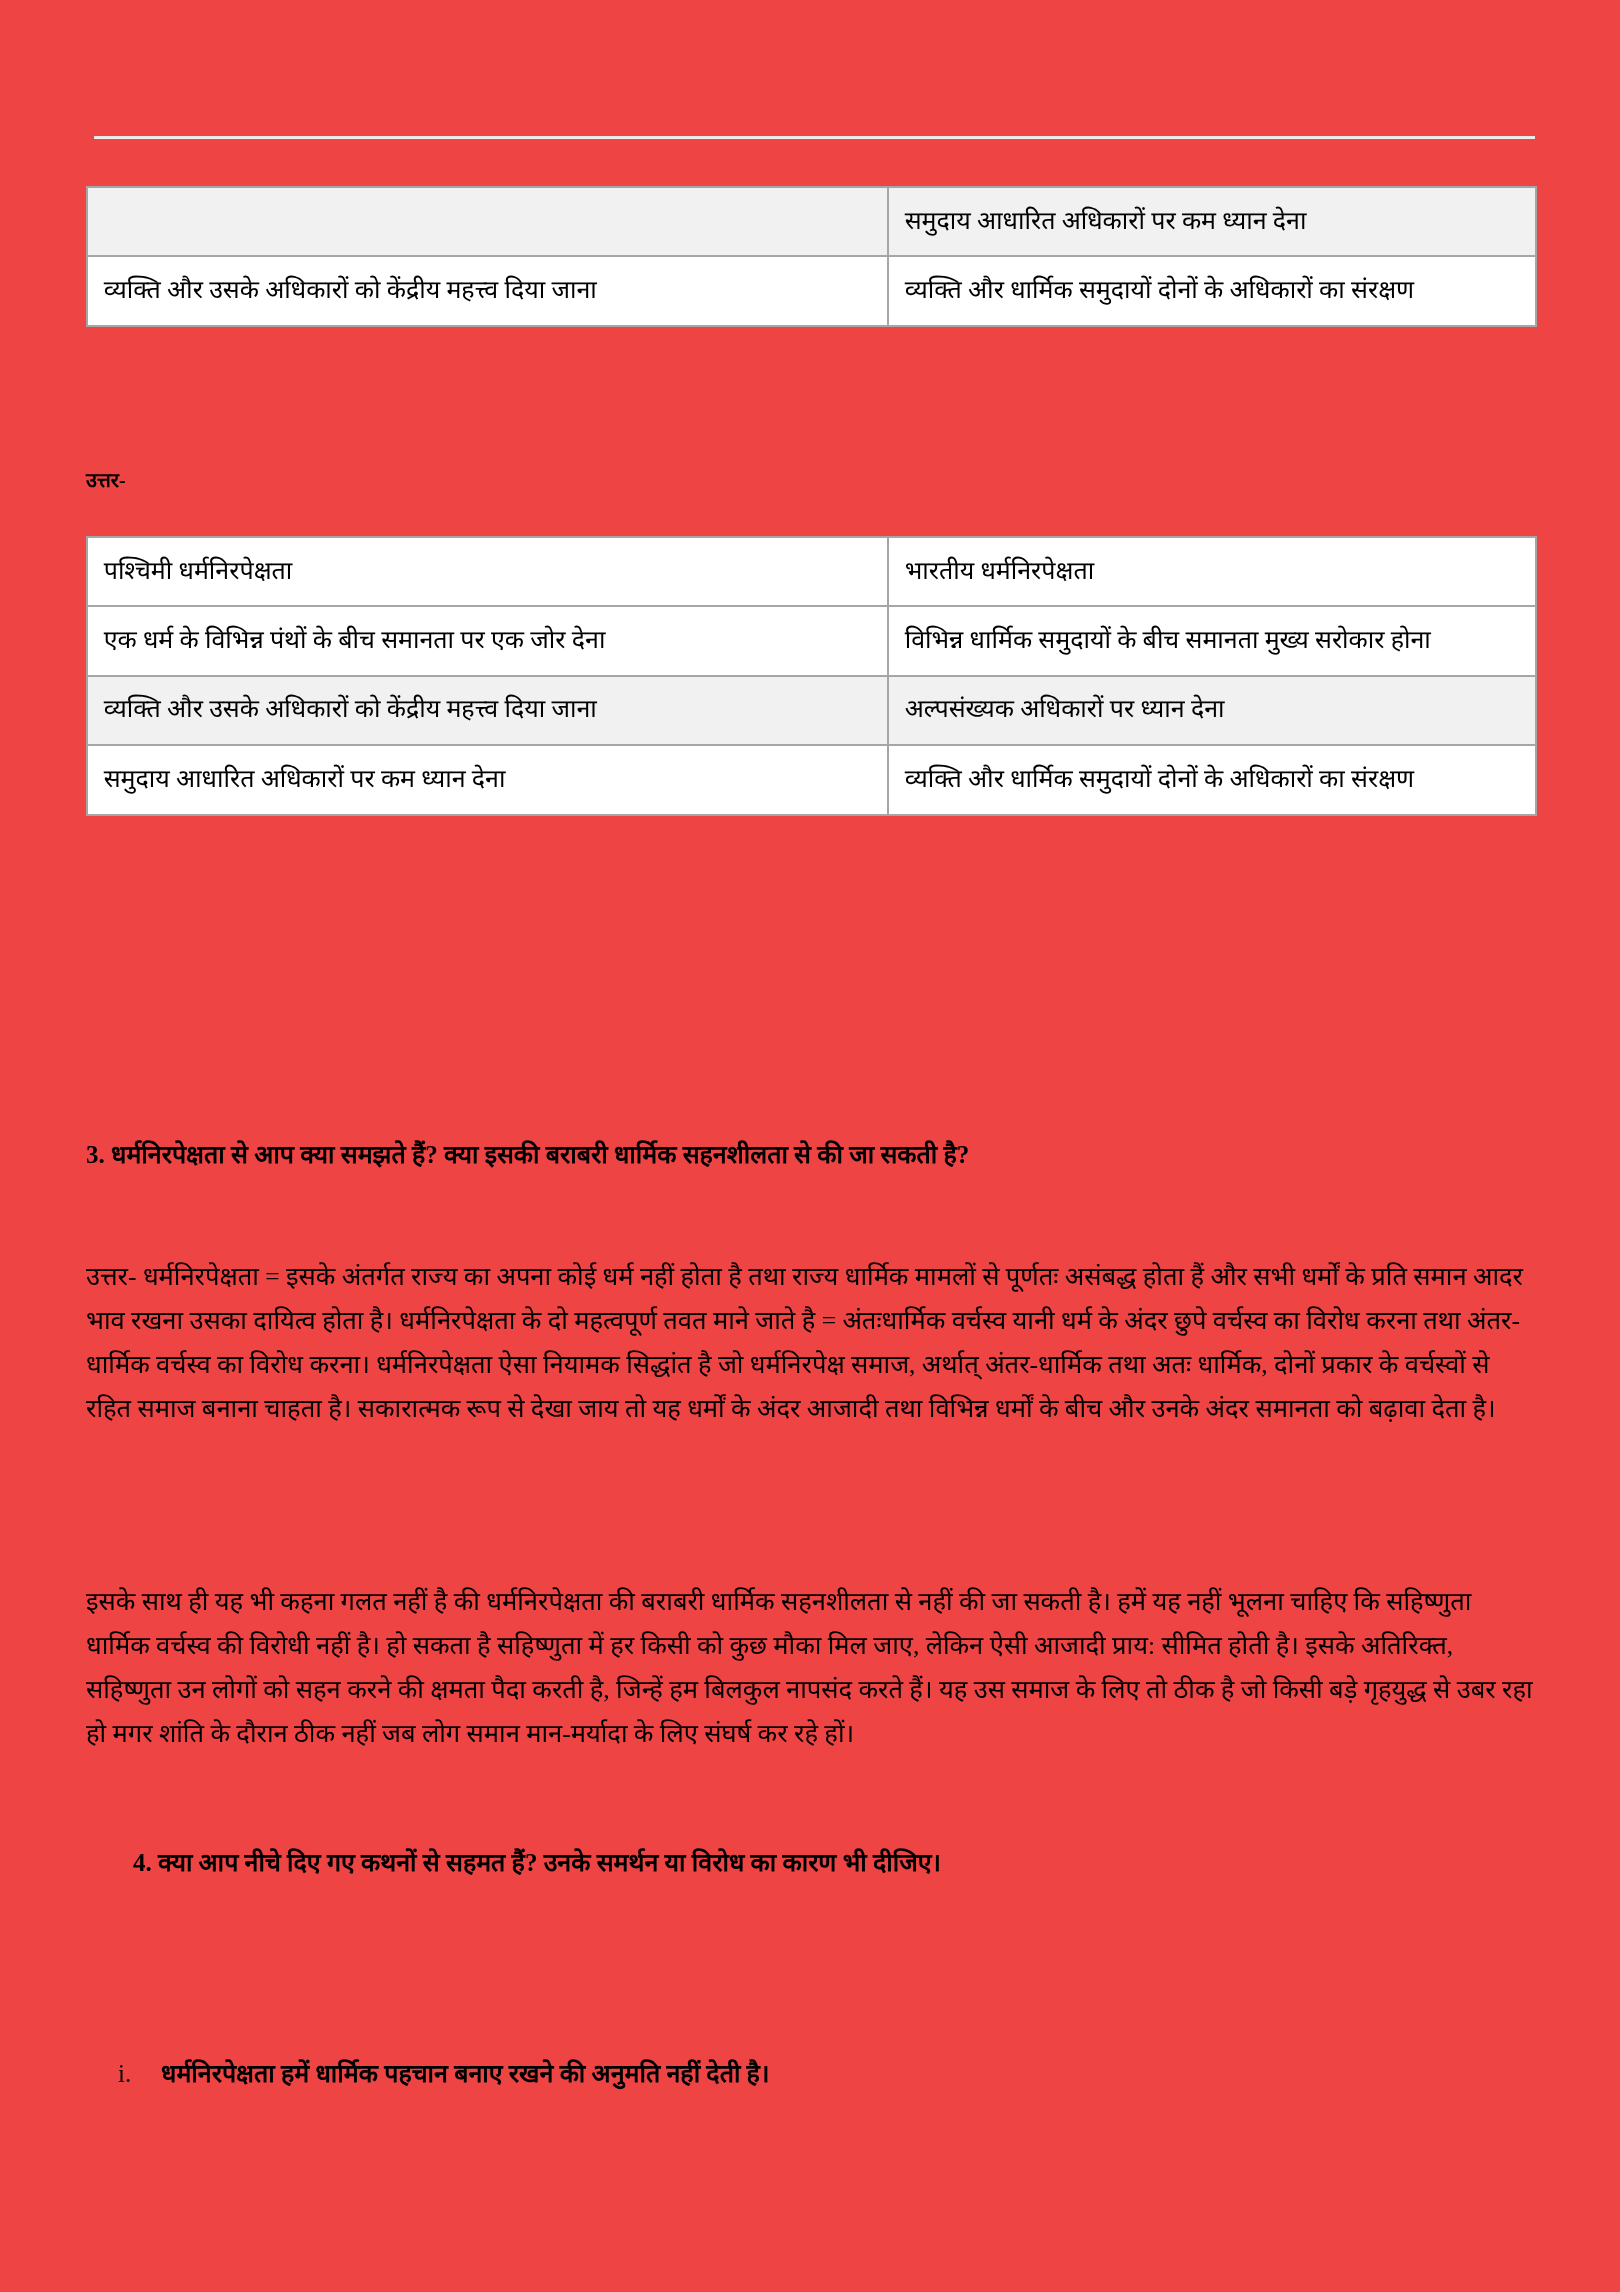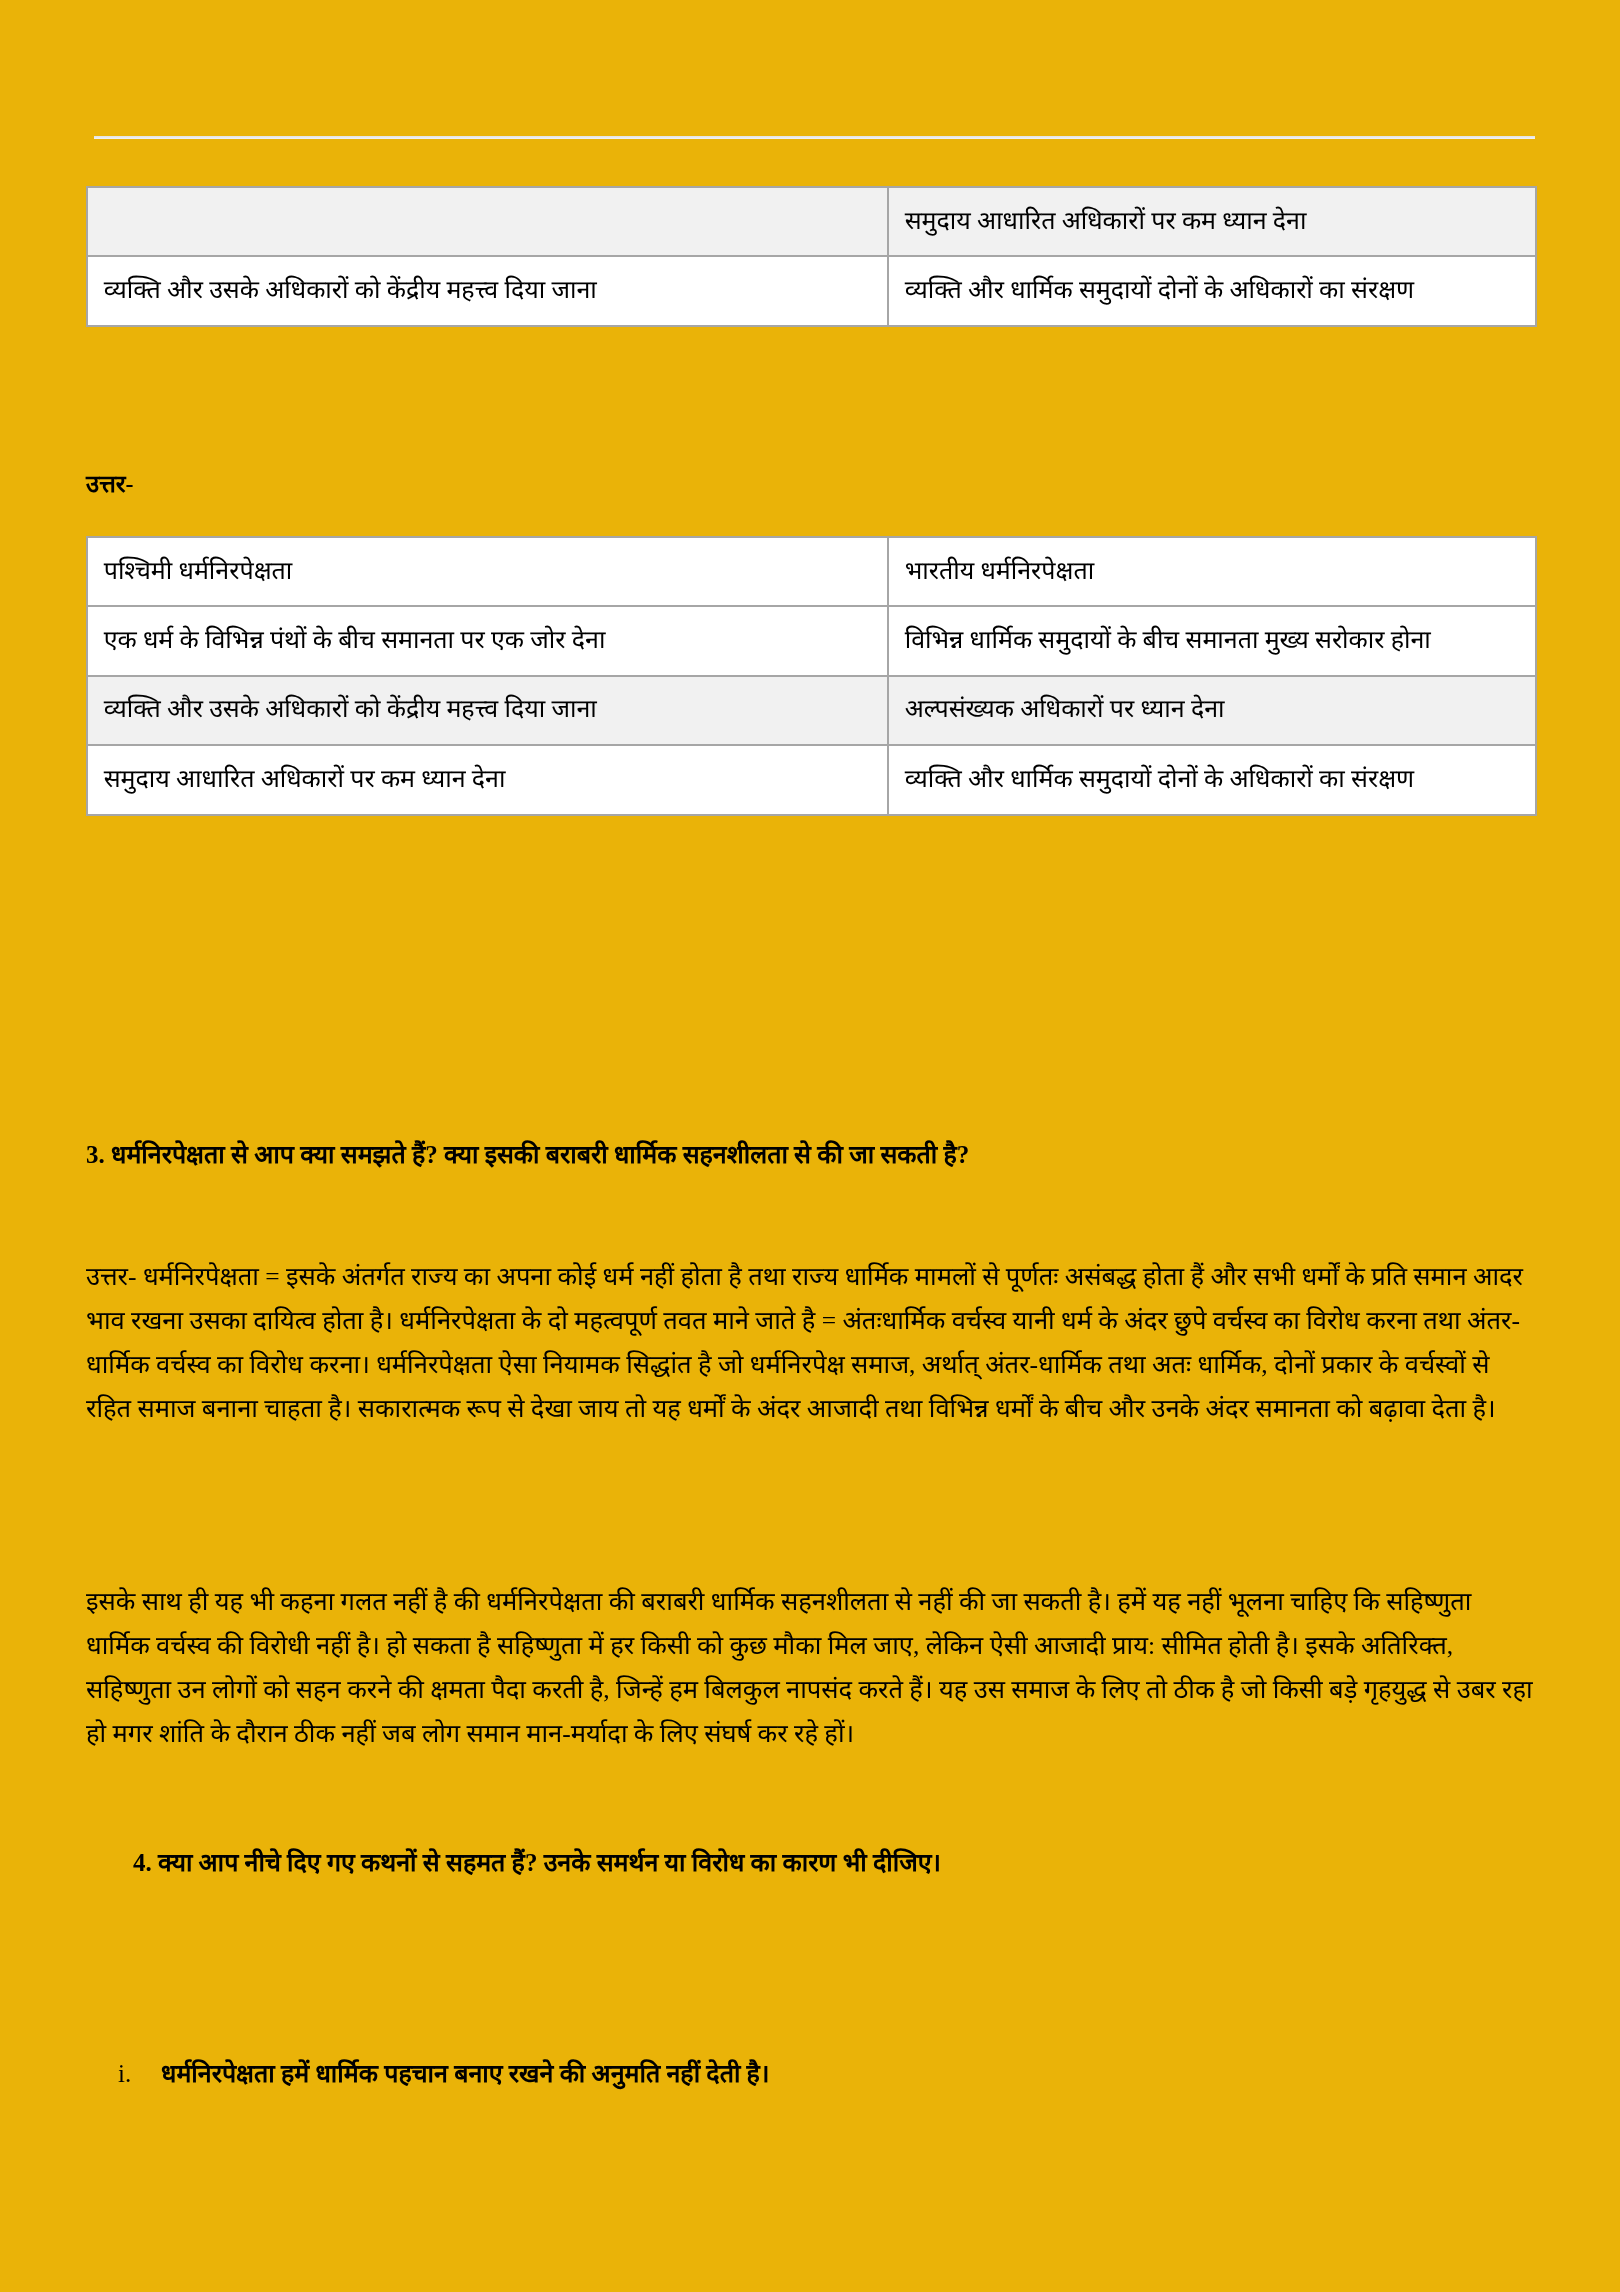--- a/index.html
+++ b/index.html
@@ -8,21 +8,21 @@
     background: #ffffff;
   }
   body {
     font-family: "Liberation Serif", "DejaVu Serif", serif;
     color: #000000;
   }
   .page {
     position: relative;
     width: 1620px;
     height: 2293px;
-    background: #eab308;
+    background: #ef4444;
     box-sizing: border-box;
     margin: 0 auto;
     overflow: hidden;
   }
   
   .top-rule {
     position: absolute;
     left: 94px;
     top: 136px;
     width: 1441px;
@@ -50,21 +50,21 @@
   table.cmp col.c2 { width: 648px; }
   tr.shaded td, tr.shaded th { background: #f1f1f1; }
   tr.plain td, tr.plain th  { background: #ffffff; }
   th.hdr { text-align: center; font-weight: 400; }
 
   .tbl-top { position: absolute; left: 86px; top: 186px; }
   .ans-label {
     position: absolute;
     left: 86px;
     top: 466px;
-    font-size: 24px;
+    font-size: 20px;
     font-weight: 700;
   }
   .tbl-second { position: absolute; left: 86px; top: 536px; }
 
   .q-heading {
     position: absolute;
     left: 86px;
     width: 1449px;
     font-size: 25px;
     font-weight: 700;

